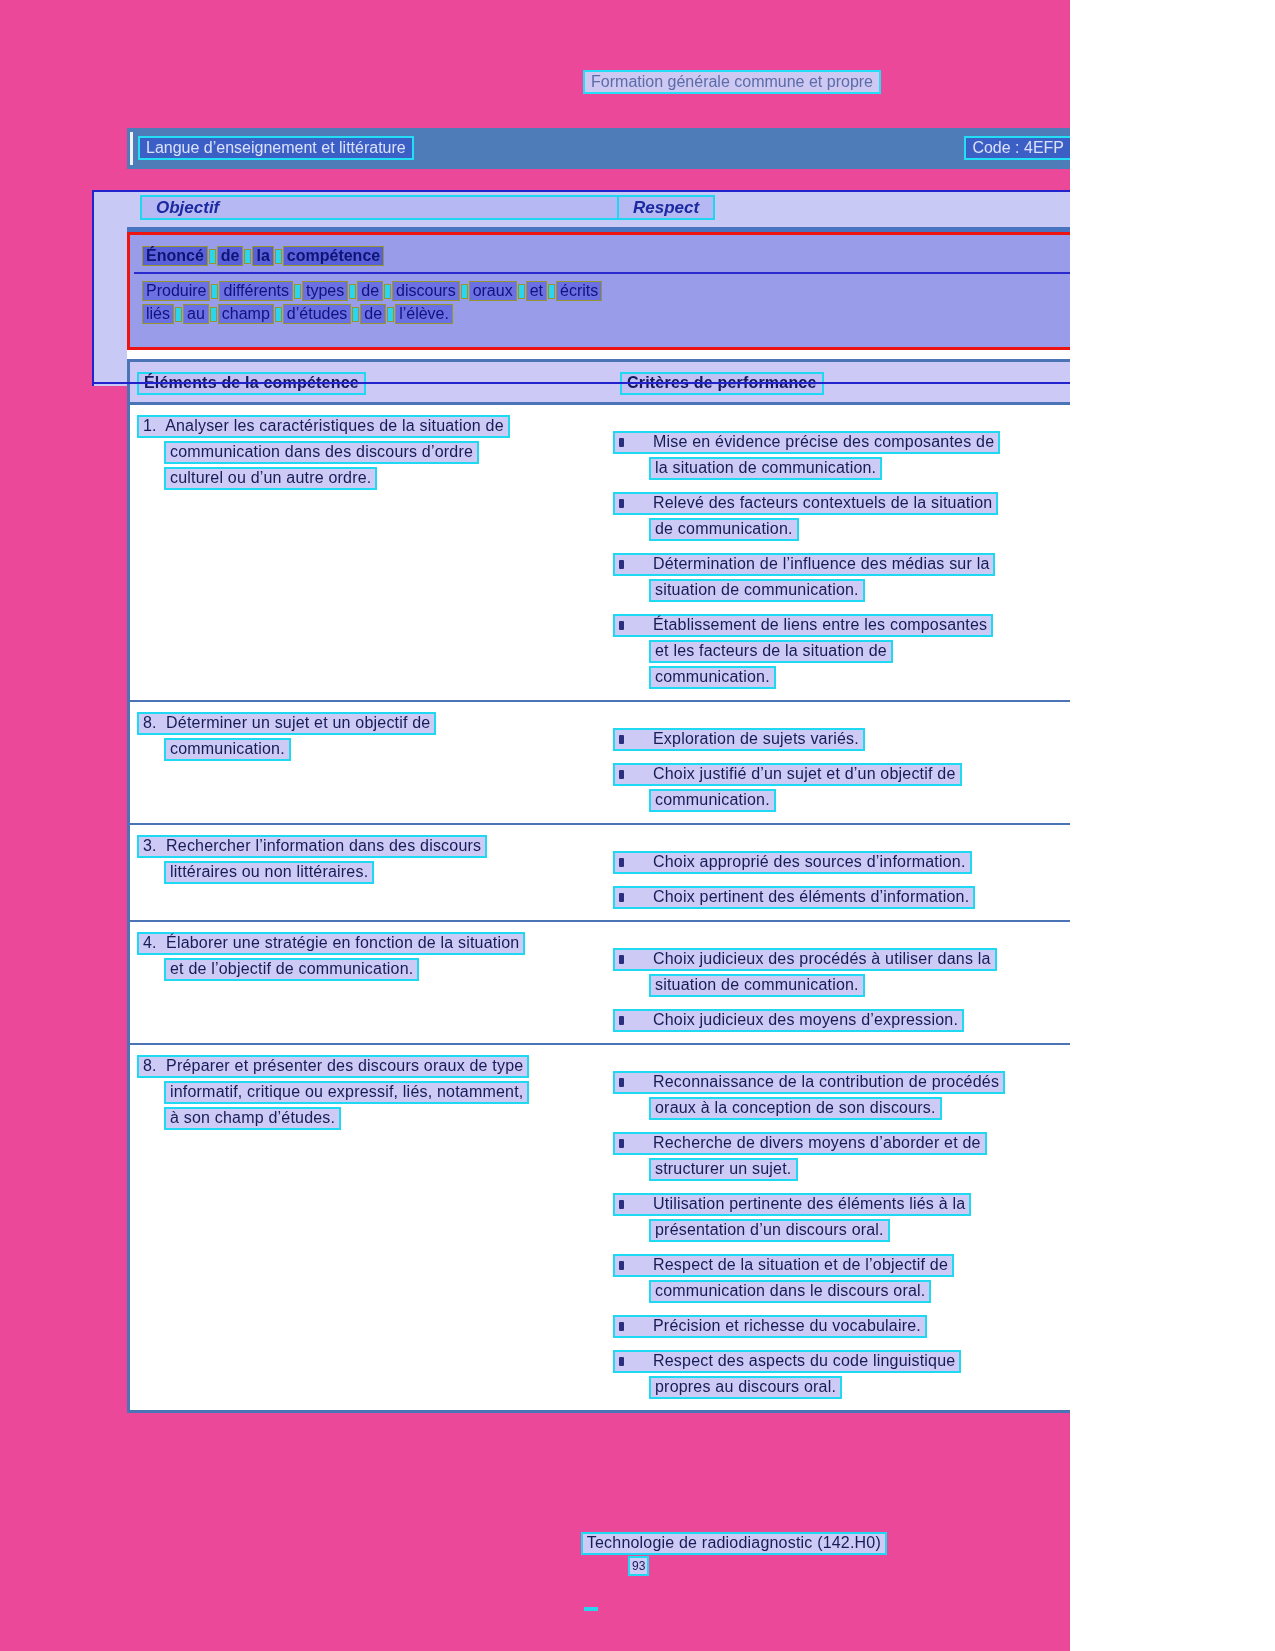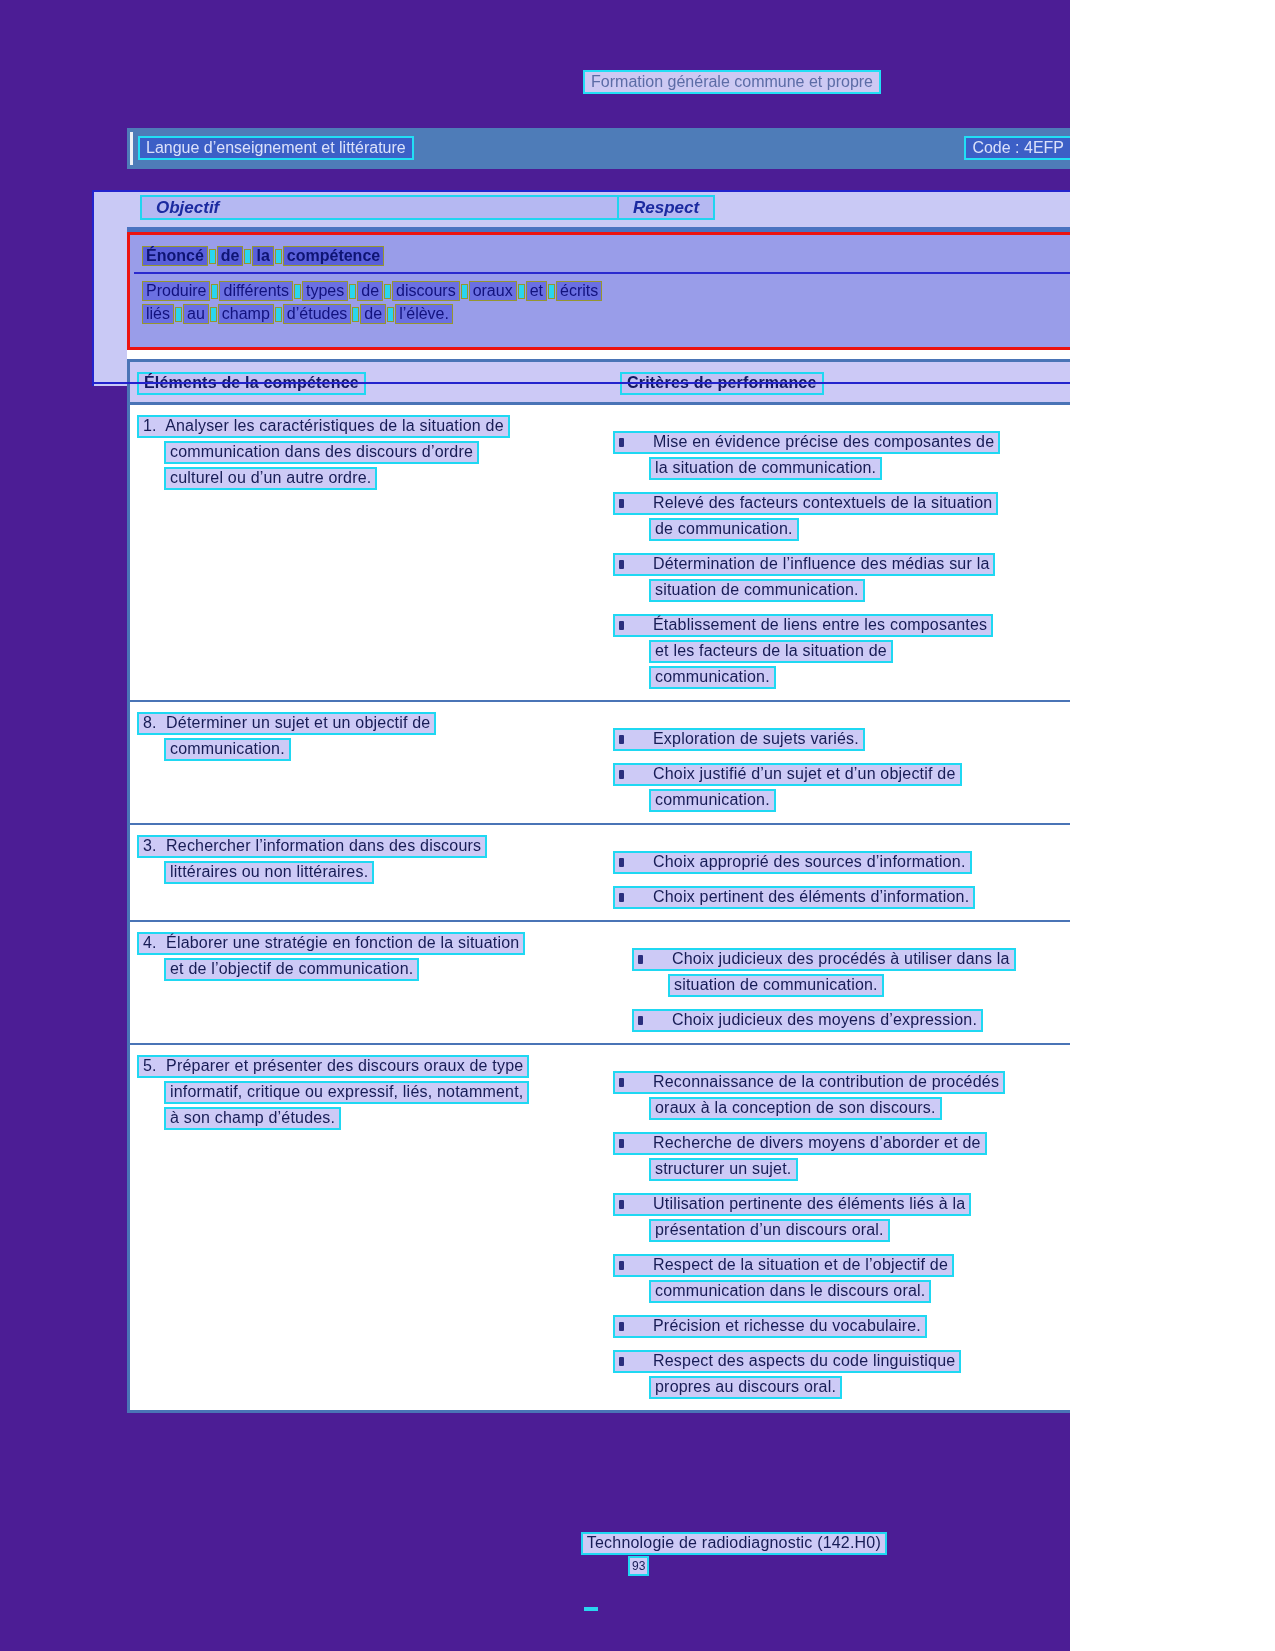--- a/index.html
+++ b/index.html
@@ -1,16 +1,16 @@
 <!DOCTYPE html>
 <html><head>
 <meta charset="utf-8">
 <style>
   html,body{margin:0;padding:0;background:#ffffff;}
-  .page{position:relative;width:1070px;height:1651px;background:#4c1d95;
+  .page{position:relative;width:1070px;height:1651px;background:#ec4899;
         font-family:"Liberation Sans", sans-serif;overflow:hidden;}
 
   
   .hl-line{display:inline-block;background:#cdcaf6;border:2px solid #1fd8f2;
            color:#171c55;font-size:16px;line-height:16px;padding:1px 4px 2px 4px;
            white-space:pre;letter-spacing:.2px;}
   .line{margin-bottom:3px;line-height:0;}
 
   
   .note-box{position:absolute;top:70px;right:189px;background:#cdc9f3;
@@ -71,21 +71,21 @@
 
   
   .footer-program{position:absolute;top:1532px;right:183px;}
   .page-num{position:absolute;top:1556px;left:628px;}
   .pn-hl{display:inline-block;background:#cdcaf6;border:2px solid #1fd8f2;color:#171c55;
          font-size:12px;line-height:14px;padding:1px 2px;}
   .cyan-dash{position:absolute;left:584px;top:1607px;width:14px;height:4px;background:#2ad5ef;}
 
   
   .r1{min-height:248px;text-decoration:underline;} .r2{min-height:92px;} .r3{min-height:64px;}
-  .r4{min-height:88px;gap:19px;} .r5{min-height:303px;}
+  .r4{min-height:88px;} .r5{min-height:303px;}
 </style>
 </head>
 <body>
 
 <div class="page">
 
   <div class="note-box">Formation générale commune et propre</div>
 
   <div class="title-bar">
     <div class="vline"></div>
@@ -187,21 +187,21 @@
               <div class="line"><span class="hl-line"><span class="bdot"></span>Choix judicieux des procédés à utiliser dans la</span></div>
               <div class="line crit-cont"><span class="hl-line">situation de communication.</span></div>
             </div>
             <div class="crit-item">
               <div class="line"><span class="hl-line"><span class="bdot"></span>Choix judicieux des moyens d’expression.</span></div>
             </div>
           </div>
         </div>
         <div class="t-row r5">
           <div class="cell left">
-            <div class="line"><span class="hl-line">5.  Préparer et présenter des discours oraux de type</span></div>
+            <div class="line"><span class="hl-line">8.  Préparer et présenter des discours oraux de type</span></div>
             <div class="line cont-l"><span class="hl-line">informatif, critique ou expressif, liés, notamment,</span></div>
             <div class="line cont-l"><span class="hl-line">à son champ d’études.</span></div>
           </div>
           <div class="cell right">
             <div class="crit-item">
               <div class="line"><span class="hl-line"><span class="bdot"></span>Reconnaissance de la contribution de procédés</span></div>
               <div class="line crit-cont"><span class="hl-line">oraux à la conception de son discours.</span></div>
             </div>
             <div class="crit-item">
               <div class="line"><span class="hl-line"><span class="bdot"></span>Recherche de divers moyens d’aborder et de</span></div>

